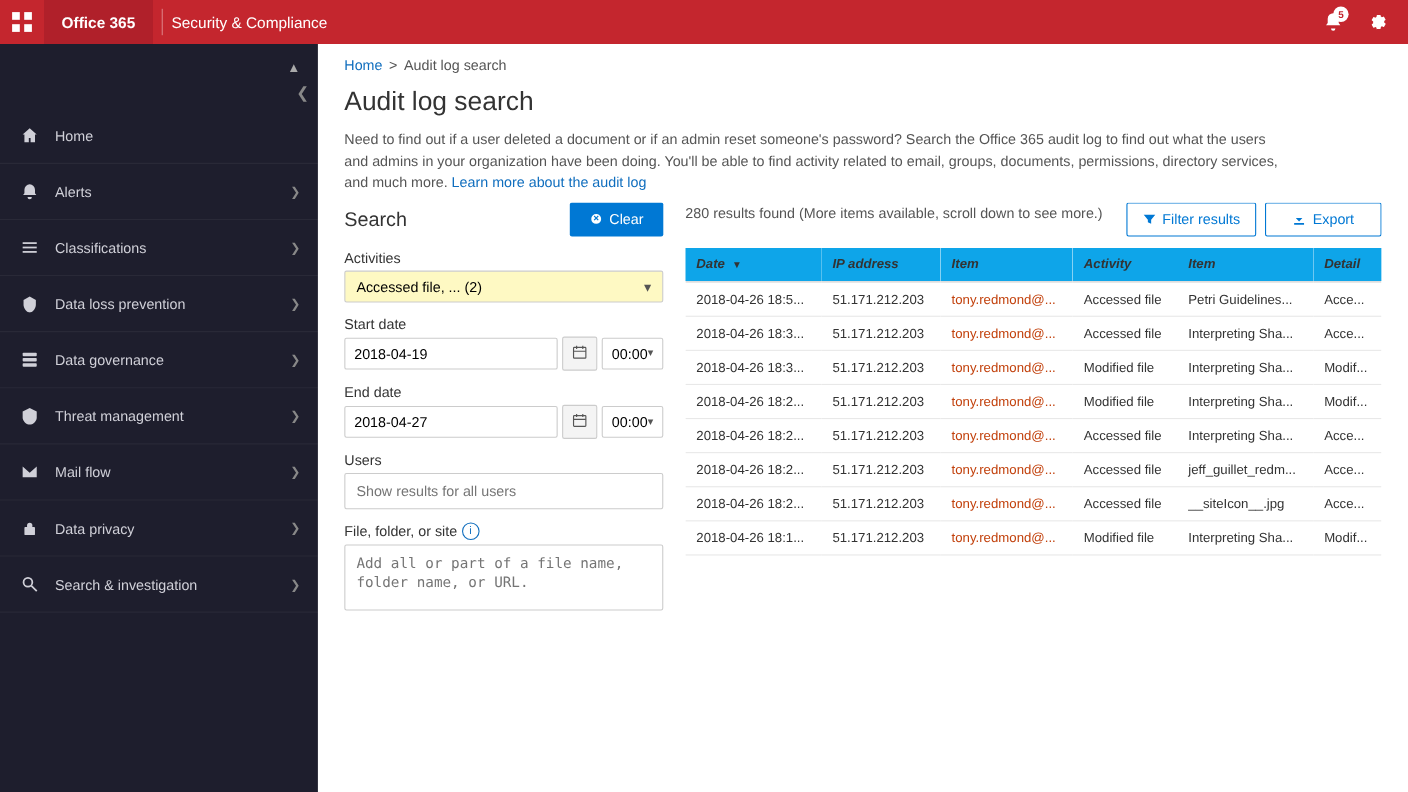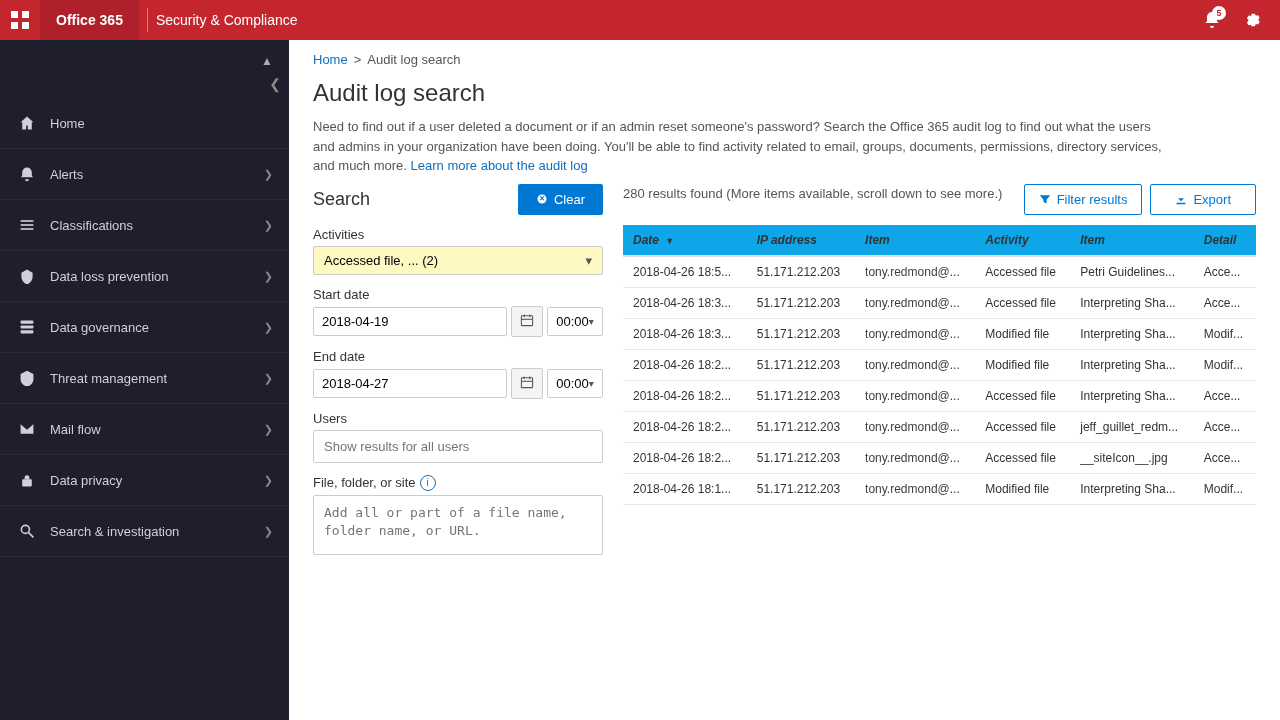--- a/index.html
+++ b/index.html
@@ -72,21 +72,21 @@
     .results-actions { display: flex; gap: 8px; }
     .filter-btn { border: 1px solid #0078d4; color: #0078d4; background: #fff; padding: 7px 14px; border-radius: 2px; cursor: pointer; font-size: 13px; display: flex; align-items: center; gap: 6px; }
     .export-btn { border: 1px solid #0078d4; color: #0078d4; background: #fff; padding: 7px 24px; border-radius: 2px; cursor: pointer; font-size: 13px; display: flex; align-items: center; gap: 6px; }
 
     
     .results-table-wrap { flex: 1; overflow-y: auto; }
     table { width: 100%; border-collapse: collapse; }
     thead th { background: #0ea5e9; border-bottom: 2px solid #ddd; padding: 8px 10px; text-align: left; font-size: 12px; font-weight: 600; color: #333; position: sticky; top: 0; white-space: nowrap; font-style: italic; }
     tbody tr { border-bottom: 1px solid #e8e8e8; }
     tbody td { padding: 8px 10px; font-size: 12px; color: #333; white-space: nowrap; overflow: hidden; max-width: 160px; text-overflow: ellipsis; vertical-align: middle; }
-    .user-link { color: #404040; cursor: pointer; text-decoration: none; }
+    .user-link { color: #c2410c; cursor: pointer; text-decoration: none; }
     .sort-icon { font-size: 9px; margin-left: 3px; }
 
     
     ::-webkit-scrollbar { width: 6px; height: 6px; }
     ::-webkit-scrollbar-track { background: #f1f1f1; }
     ::-webkit-scrollbar-thumb { background: #c1c1c1; border-radius: 3px; }
   </style>
 </head>
 <body>
 

